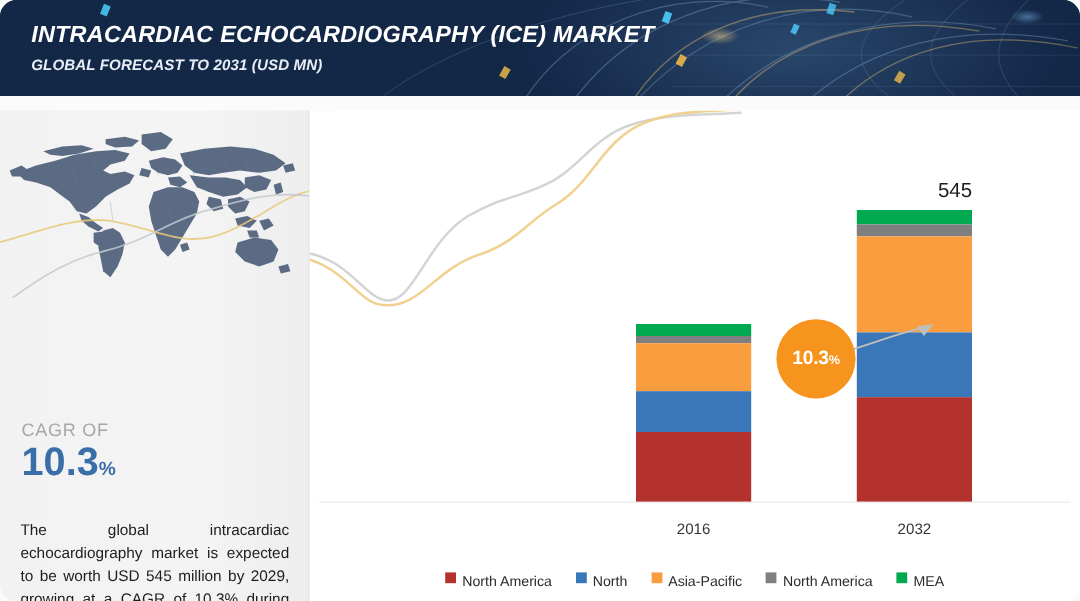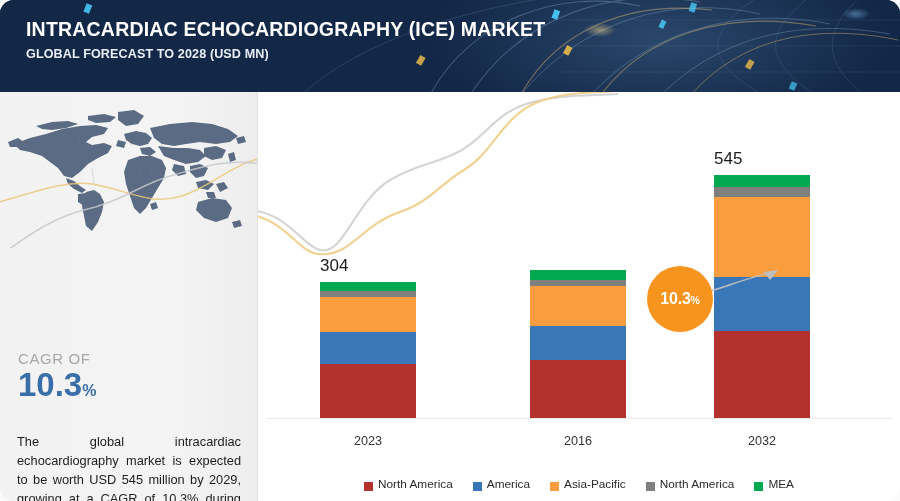--- a/index.html
+++ b/index.html
@@ -1,22 +1,22 @@
 <!DOCTYPE html>
 <html><head>
 <meta charset="utf-8">
 <style>
   html,body{margin:0;padding:0;}
   body{width:900px;height:501px;background:#ffffff;font-family:"Liberation Sans",sans-serif;overflow:hidden;}
   .page{position:relative;width:900px;height:501px;background:#fbfbfb;}
 
   
-  .header{position:absolute;left:0;top:0;width:900px;height:92px;
+  .header{position:absolute;left:0;top:0;width:900px;height:80px;
     background:radial-gradient(ellipse 500px 200px at 72% 40%, #1b3557 0%, #16294a 45%, #0f1f3d 100%);
-    border-radius:14px 14px 0 0;overflow:hidden;}
+    border-radius:14px 14px 0 0;overflow:hidden;font-style:italic;}
   .header-svg{position:absolute;inset:0;width:900px;height:92px;}
   .header-text{position:absolute;left:26px;top:18px;z-index:4;}
   .h-title{color:#ffffff;font-size:19.5px;font-weight:bold;letter-spacing:.2px;
     font-family:"Liberation Sans",sans-serif;white-space:nowrap;}
   .h-sub{color:#e8eef6;font-size:12.6px;font-weight:bold;margin-top:6px;letter-spacing:.1px;white-space:nowrap;}
 
   
   .sidebar{position:absolute;left:0;top:92px;width:280px;height:409px;
     background:linear-gradient(to right,#f2f2f2 0%,#f4f4f4 60%,#ececec 100%);
     border-radius:0 0 0 14px;overflow:hidden;}
@@ -37,34 +37,34 @@
   .panel{position:absolute;left:258px;top:92px;width:642px;height:409px;background:#ffffff;
     border-radius:0 0 14px 0;overflow:hidden;}
   .deco{position:absolute;left:0;top:0;width:642px;height:409px;}
 
   .plot{position:absolute;left:0;top:0;width:642px;height:409px;}
   .baseline{position:absolute;left:8px;top:326px;width:626px;height:1px;background:#e9e9e9;}
 
   .bar-group{position:absolute;bottom:83px;width:96px;}
   .bar{position:relative;width:96px;display:flex;flex-direction:column-reverse;}
   .seg{width:100%;}
-  .bar-value{position:absolute;width:96px;text-align:left;color:#1b1b1b;font-size:17px;}
+  .bar-value{position:absolute;width:96px;text-align:right;color:#1b1b1b;font-size:17px;}
   .x-label{position:absolute;width:96px;text-align:center;color:#333333;font-size:12.6px;}
 
   
   .bubble{position:absolute;left:389px;top:174px;width:66px;height:66px;border-radius:50%;
     background:#f7941e;display:flex;align-items:center;justify-content:center;z-index:6;}
   .bubble span{color:#ffffff;font-size:16px;font-weight:bold;letter-spacing:-.2px;}
   .bubble span .sm{font-size:10.5px;}
   .arrow-svg{position:absolute;left:440px;top:174px;width:90px;height:36px;z-index:5;}
 
   
   .legend{position:absolute;left:0;bottom:10px;width:642px;display:flex;justify-content:center;
     align-items:center;gap:20px;}
-  .lg-item{display:flex;align-items:flex-end;gap:5px;}
+  .lg-item{display:flex;align-items:flex-start;gap:5px;}
   .lg-sw{width:9px;height:9px;display:inline-block;}
   .lg-tx{font-size:11.8px;color:#2b2b2b;}
 </style>
 </head>
 <body>
 
 <div class="page">
 
   <div class="header">
     <svg class="header-svg" viewBox="0 0 900 92" preserveAspectRatio="none">
@@ -107,21 +107,21 @@
         <rect x="418" y="56" width="6" height="9" fill="#e9b84a" opacity=".85" transform="rotate(30 421 60)"></rect>
         <rect x="747" y="60" width="6" height="9" fill="#e9b84a" opacity=".8" transform="rotate(30 750 64)"></rect>
         <rect x="690" y="3" width="6" height="9" fill="#49c8f5" opacity=".8" transform="rotate(18 693 7)"></rect>
         <rect x="790" y="82" width="6" height="8" fill="#49c8f5" opacity=".7" transform="rotate(24 793 86)"></rect>
         <ellipse cx="600" cy="30" rx="16" ry="7" fill="url(#glowB)"></ellipse>
         <ellipse cx="856" cy="14" rx="14" ry="6" fill="url(#glowA)"></ellipse>
       </g>
     </svg>
     <div class="header-text">
       <div class="h-title">INTRACARDIAC ECHOCARDIOGRAPHY (ICE) MARKET</div>
-      <div class="h-sub">GLOBAL FORECAST TO 2028 (USD MN)</div>
+      <div class="h-sub">GLOBAL FORECAST TO 2031 (USD MN)</div>
     </div>
   </div>
 
   <div class="sidebar">
 
     <div class="map-wrap">
       <svg class="map-svg" viewBox="0 0 258 150">
         <g fill="#5b6b83">
 
           <path d="M14 46 L30 40 L46 36 L62 31 L80 28 L96 27 L108 30 L104 36 L92 39 L86 44 L92 47
@@ -189,31 +189,20 @@
     <svg class="deco" viewBox="0 0 642 409" preserveAspectRatio="none">
       <path d="M-10 118 C30 120 44 154 62 158 C86 164 96 110 132 88 C160 72 170 74 196 62
                C224 50 236 22 268 12 C300 2 330 4 360 2" stroke="#d2d2d2" stroke-width="2.1" fill="none" opacity=".95"></path>
       <path d="M-10 122 C28 128 40 160 60 162 C92 166 104 132 142 120 C172 110 182 92 206 78
                C236 60 244 24 280 10 C312 -2 338 2 366 -2" stroke="#f0cf8a" stroke-width="2.1" fill="none" opacity=".95"></path>
     </svg>
 
     <div class="plot">
       <div class="baseline"></div>
 
-      <div class="bar-group" id="grp0" style="left:62px;">
-        <div class="bar-value" id="val0" style="top: -26px;">304</div>
-        <div class="bar" id="bar0" style="height: 136px;">
-            <div class="seg" style="background: rgb(179, 50, 46); height: 39.4737%;"></div>
-            <div class="seg" style="background: rgb(58, 119, 184); height: 23.6842%;"></div>
-            <div class="seg" style="background: rgb(249, 157, 62); height: 25.9868%;"></div>
-            <div class="seg" style="background: rgb(127, 127, 127); height: 3.94737%;"></div>
-            <div class="seg" style="background: rgb(0, 168, 79); height: 6.90789%;"></div>
-          </div>
-        <div class="x-label" id="xlb0" style="bottom: -30px;">2023</div>
-      </div>
 
       <div class="bar-group" id="grp1" style="left:272px;">
         <div class="bar" id="bar1" style="height: 148px;">
             <div class="seg" style="background: rgb(179, 50, 46); height: 39.039%;"></div>
             <div class="seg" style="background: rgb(58, 119, 184); height: 23.4234%;"></div>
             <div class="seg" style="background: rgb(249, 157, 62); height: 26.7267%;"></div>
             <div class="seg" style="background: rgb(127, 127, 127); height: 3.9039%;"></div>
             <div class="seg" style="background: rgb(0, 168, 79); height: 6.90691%;"></div>
           </div>
         <div class="x-label" id="xlb1" style="bottom: -30px;">2016</div>
@@ -241,21 +230,21 @@
       </div>
     </div>
 
     <div class="legend" id="legend">
         <div class="lg-item">
           <span class="lg-sw" style="background: rgb(179, 50, 46);"></span>
           <span class="lg-tx">North America</span>
         </div>
         <div class="lg-item">
           <span class="lg-sw" style="background: rgb(58, 119, 184);"></span>
-          <span class="lg-tx">America</span>
+          <span class="lg-tx">North</span>
         </div>
         <div class="lg-item">
           <span class="lg-sw" style="background: rgb(249, 157, 62);"></span>
           <span class="lg-tx">Asia-Pacific</span>
         </div>
         <div class="lg-item">
           <span class="lg-sw" style="background: rgb(127, 127, 127);"></span>
           <span class="lg-tx">North America</span>
         </div>
         <div class="lg-item">

